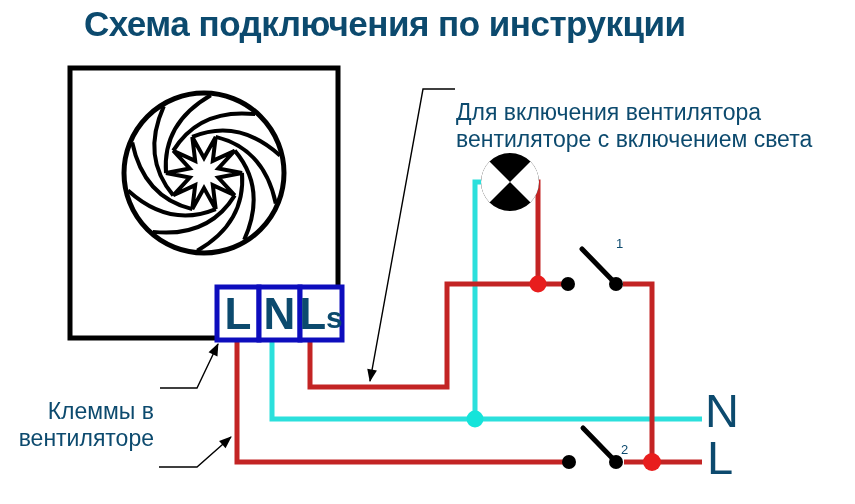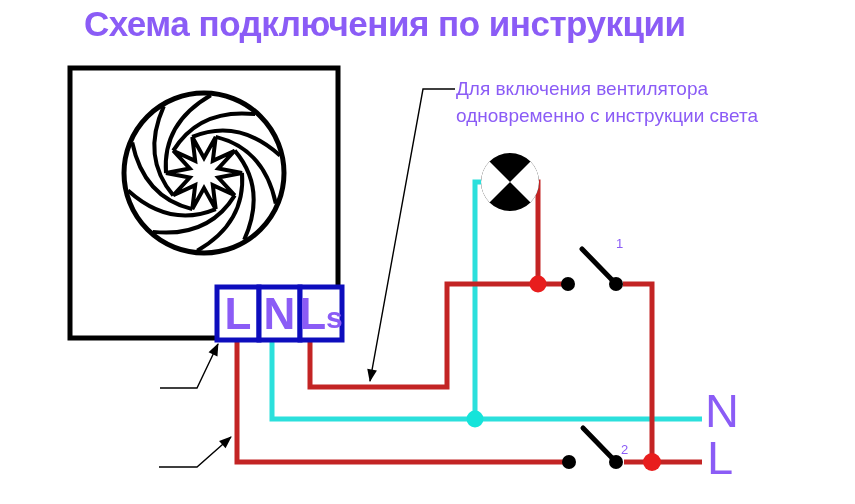--- a/index.html
+++ b/index.html
@@ -1,25 +1,25 @@
 <!DOCTYPE html>
 <html style="--wire-red: #c32424; --wire-cyan: #2be0dc; --junction-red: #e81d1d; --junction-cyan: #15e4da; --terminal-blue: #0d0dbd; --diagram-black: #000000;"><head>
 <meta charset="utf-8">
 <style>
   html,body{margin:0;padding:0;background:#fff;}
   .stage{
     position:relative;width:855px;height:504px;background:#ffffff;overflow:hidden;
-    font-family:"Liberation Sans",sans-serif;color:#8b5cf6;
+    font-family:"Liberation Sans",sans-serif;color:#0c4a6e;
   }
   .stage svg{position:absolute;left:0;top:0;}
   .abs{position:absolute;white-space:nowrap;}
   .title{
     left:84px;top:4px;font-size:35px;font-weight:bold;letter-spacing:-0.5px;
   }
-  .annot{font-size:19px;line-height:27px;}
+  .annot{font-size:23px;line-height:27px;margin-top:24px;}
   .annot-light{left:456px;top:75px;}
   .annot-klemmy{left:10px;top:374px;width:144px;text-align:right;}
   .annot-timer{left:12px;top:458px;}
   .term-label{
     position:absolute;top:289px;height:50px;display:flex;align-items:center;justify-content:center;
     font-weight:bold;font-size:44px;line-height:50px;
   }
   .term-label .sub{font-size:30px;align-self:flex-end;line-height:42px;}
   .term-l{left:217px;width:42px;}
   .term-n{left:259px;width:41px;}
@@ -112,23 +112,27 @@
       <polyline points="455,89 423,89 370,381" marker-end="url(#arrow)"></polyline>
       <polyline points="160,388 197,388 218,344" marker-end="url(#arrow)"></polyline>
       <polyline points="159,467 197,467 231,437" marker-end="url(#arrow)"></polyline>
     </g>
   </svg>
 
   <div class="abs title">Схема подключения по инструкции</div>
 
   <div class="abs annot annot-light">
     <div>Для включения вентилятора</div>
-    <div>одновременно с инструкции света</div>
+    <div>вентиляторе с включением света</div>
   </div>
 
+  <div class="abs annot annot-klemmy">
+    <div>Клеммы в</div>
+    <div>вентиляторе</div>
+  </div>
 
 
   <div class="term-label term-l">
     <span>L</span>
       <span class="sub"></span>
   </div>
   <div class="term-label term-n">
     <span>N</span>
       <span class="sub"></span>
   </div>

